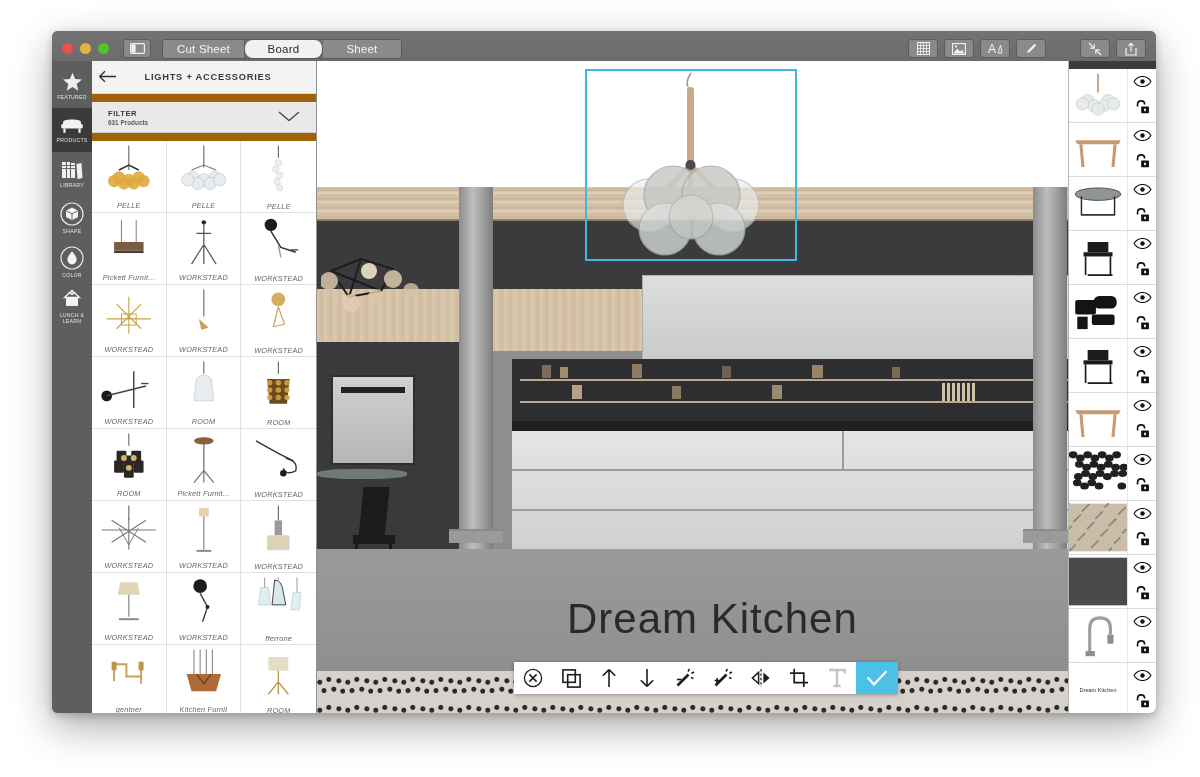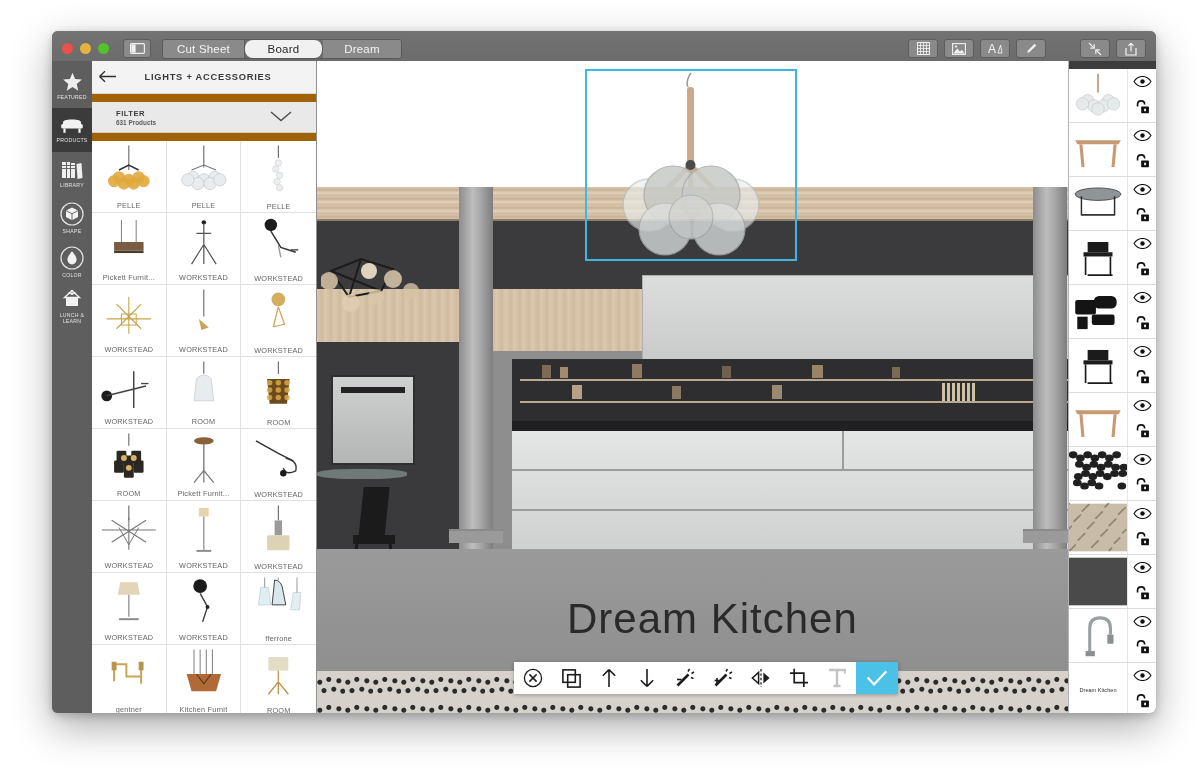--- a/index.html
+++ b/index.html
@@ -101,35 +101,36 @@
     flex: 0 0 33px;
   }
   #back-arrow { width: 30px; text-align: center; font-size: 17px; color: #333; line-height: 1; }
   #panel-title {
     flex: 1; text-align: center; font-size: 9.3px; font-weight: bold;
     letter-spacing: .75px; color: #3a3a3a; padding-right: 22px;
   }
   #filter-bar {
     height: 31px; background: #e9e9e9;
     border-bottom: 1px solid #cfcfcf;
-    display: flex; align-items: center; padding: 0 24px;
+    display: flex; align-items: center; padding: 0 16px;
     flex: 0 0 31px;
     justify-content: space-between;
   }
   #filter-texts { display: flex; flex-direction: column; gap: 1px; }
   #filter-title { font-size: 7.6px; font-weight: bold; letter-spacing: .5px; color: #3b3b3b; }
   #filter-count { font-size: 6.4px; font-weight: bold; color: #5e5e5e; }
   #filter-chevron { margin-left: auto; color: #555; }
 
   #product-grid {
     flex: 1; display: grid;
     grid-template-columns: repeat(3, 1fr);
     grid-auto-rows: 72px;
     overflow: hidden;
     background: #fff;
+    font-style: italic;
   }
   .product-cell {
     border-right: 1px solid #e2e2e2;
     border-bottom: 1px solid #e2e2e2;
     display: flex; flex-direction: column;
     align-items: center; justify-content: flex-end;
     padding-bottom: 3px;
     overflow: hidden;
   }
   .product-cell:nth-child(3n) { border-right: none; }
@@ -293,21 +294,21 @@
     <div class="tb-btn" id="sidebar-toggle">
       <svg width="15" height="11" viewBox="0 0 15 11">
         <rect x="0.6" y="0.6" width="13.8" height="9.8" fill="none" stroke="#f0f0f0" stroke-width="1.2" rx="1.2"></rect>
         <rect x="1.4" y="1.4" width="4.2" height="8.2" fill="#f0f0f0"></rect>
       </svg>
     </div>
 
     <div id="tab-group">
       <div class="tab">Cut Sheet</div>
       <div class="tab active">Board</div>
-      <div class="tab">Dream</div>
+      <div class="tab">Sheet</div>
     </div>
 
     <div id="tb-right">
       <div class="grp">
         <div class="tb-btn">
           <svg width="13" height="13" viewBox="0 0 13 13">
             <rect x="0.5" y="0.5" width="12" height="12" fill="none" stroke="#f2f2f2" stroke-width="1"></rect>
             <path d="M3.5 0.5V12.5M6.5 0.5V12.5M9.5 0.5V12.5M0.5 3.5H12.5M0.5 6.5H12.5M0.5 9.5H12.5" stroke="#f2f2f2" stroke-width="0.8"></path>
           </svg>
         </div>

